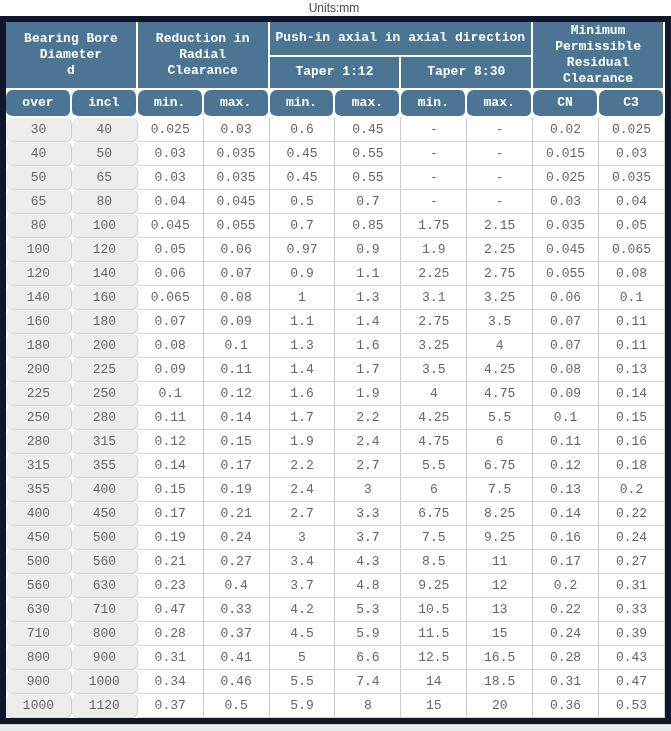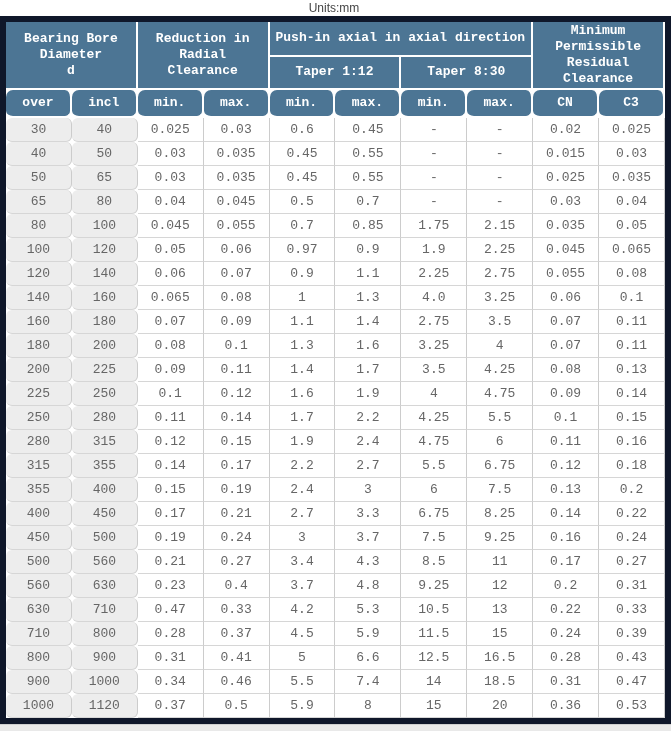--- a/index.html
+++ b/index.html
@@ -178,21 +178,21 @@
         <td>0.055</td>
         <td>0.08</td>
       </tr>
       <tr>
         <td class="rowhead">140</td>
         <td class="rowhead">160</td>
         <td>0.065</td>
         <td>0.08</td>
         <td>1</td>
         <td>1.3</td>
-        <td>4.0</td>
+        <td>3.1</td>
         <td>3.25</td>
         <td>0.06</td>
         <td>0.1</td>
       </tr>
       <tr>
         <td class="rowhead">160</td>
         <td class="rowhead">180</td>
         <td>0.07</td>
         <td>0.09</td>
         <td>1.1</td>

